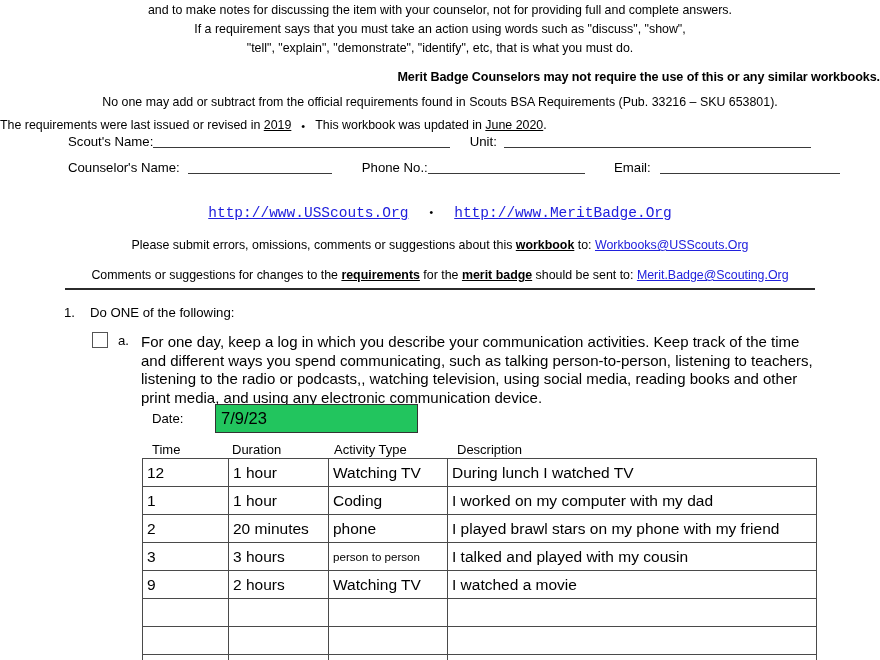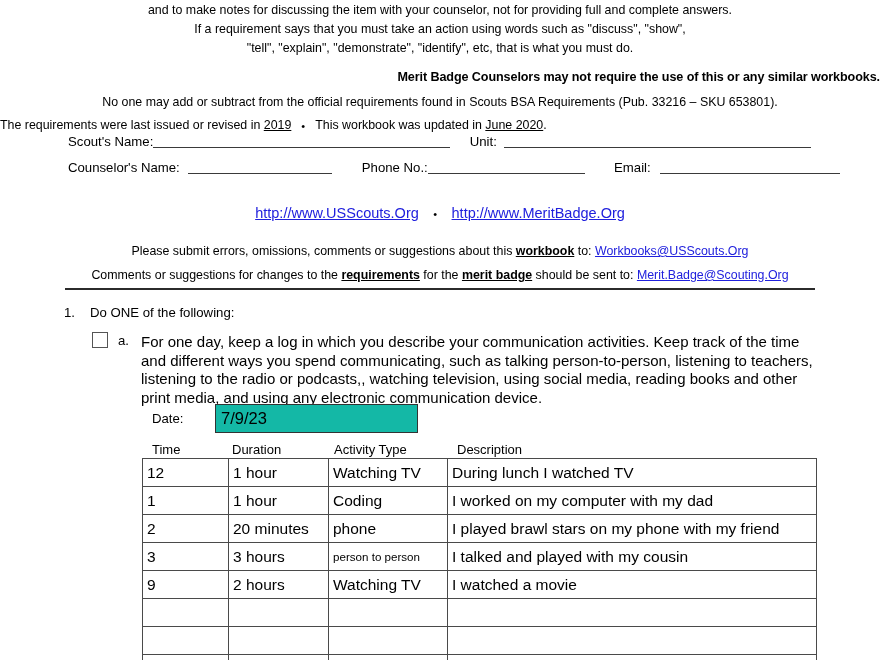--- a/index.html
+++ b/index.html
@@ -61,31 +61,32 @@
   .rule {
     display: inline-block;
     border-bottom: 1.3px solid #3a3a3a;
     vertical-align: -2px;
     height: 11px;
   }
 
   
   .links {
     text-align: center;
+    font-family: Liberation Mono, monospace;
   }
   .biglink {
     color: #2020dd;
     text-decoration: underline;
     font-size: 14.5px;
     cursor: pointer;
   }
   .midline {
     text-align: center;
     font-size: 12.4px;
-    margin-top: 11px;
+    margin-top: 5px;
   }
   .midline2 {
     text-align: center;
     font-size: 12.4px;
     margin-top: 10px;
   }
   .mail {
     color: #2020dd;
     text-decoration: underline;
     cursor: pointer;
@@ -149,21 +150,21 @@
     font-size: 13.2px;
   }
   .date-box {
     position: absolute;
     left: 215px;
     top: 404px;
     width: 203px;
     height: 29px;
     border: 1.4px solid #333;
     box-sizing: border-box;
-    background: #14b8a6;
+    background: #22c55e;
   }
   .date-box input {
     border: 0;
     outline: none;
     width: 100%;
     height: 100%;
     box-sizing: border-box;
     padding: 0 0 0 5px;
     font-family: "Liberation Sans", sans-serif;
     font-size: 16.5px;

